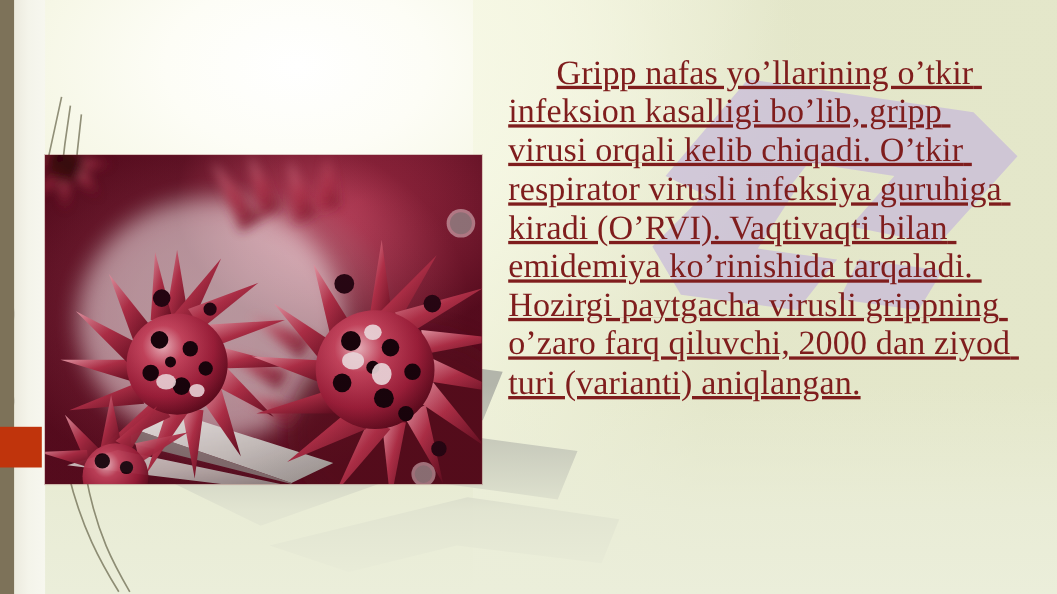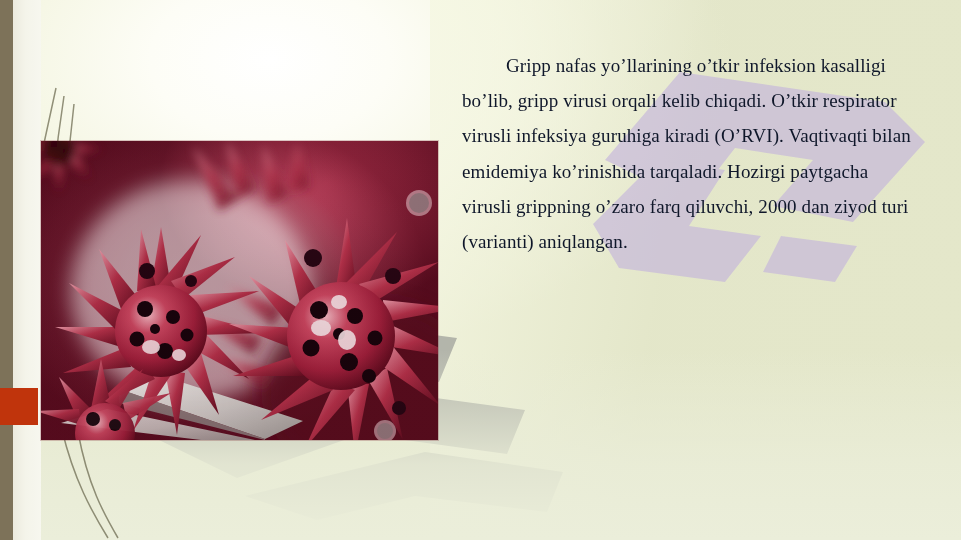--- a/index.html
+++ b/index.html
@@ -99,27 +99,28 @@
     box-shadow: 0 0 0 1px rgba(120,30,45,0.25);
   }
   .pic-canvas { position: absolute; inset: 0; }
 
   
   .body-text {
     position: absolute;
     left: 462px;
     top: 48px;
     width: 460px;
-    font-size: 19px;
+    font-size: 31px;
     line-height: 35.2px;
-    color: #0f172a;
+    color: #7f1d1d;
     text-align: left;
     text-indent: 44px;
     letter-spacing: 0.1px;
     white-space: pre-wrap;
+    text-decoration: underline;
   }
 </style>
 </head>
 <body>
 
 <div id="slide">
 
   <div class="bg-base"></div>
   <div class="bg-soft-right"></div>
 

